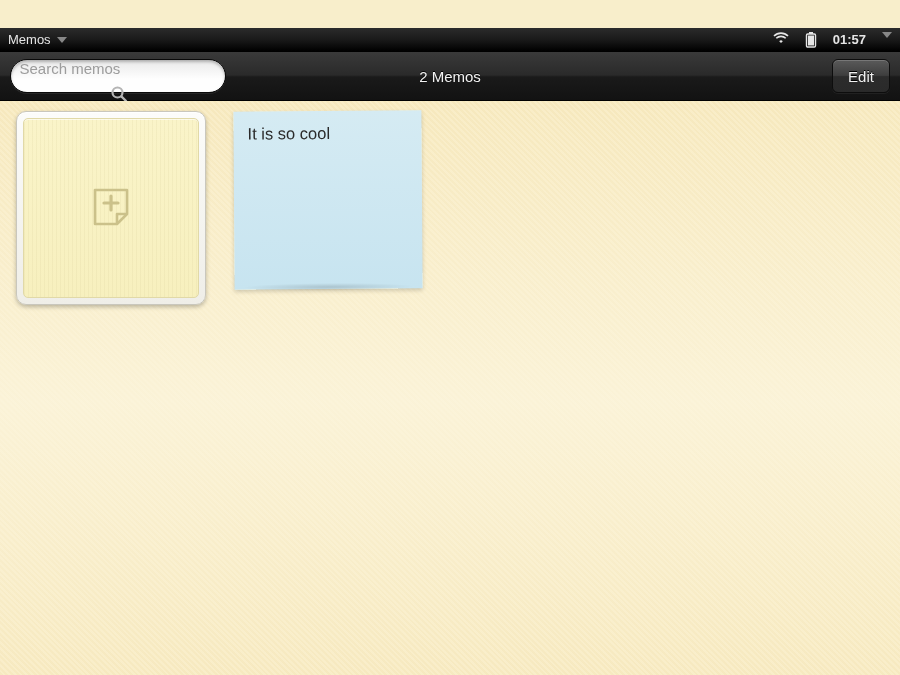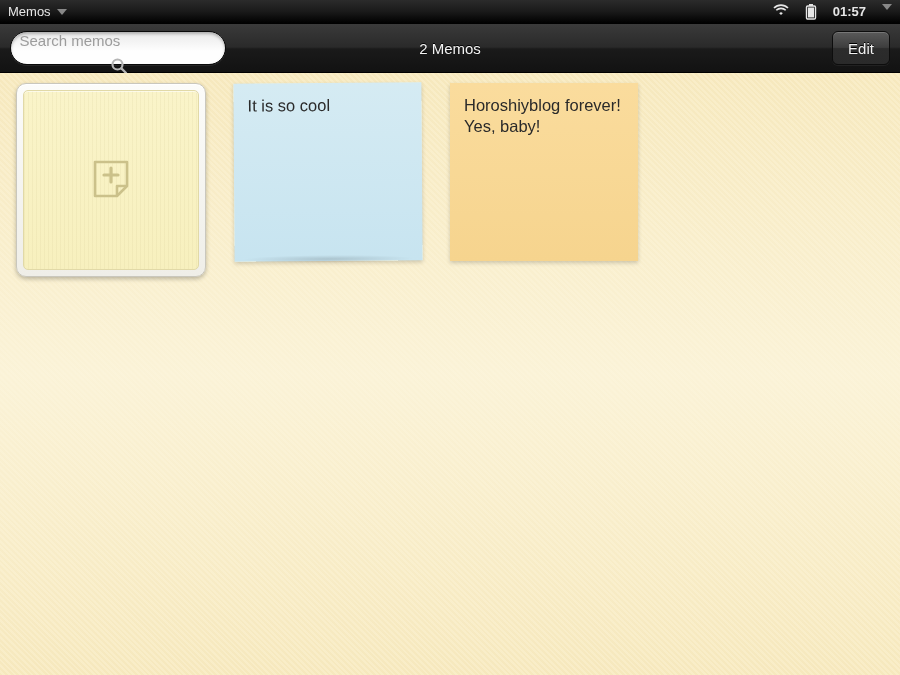--- a/index.html
+++ b/index.html
@@ -9,20 +9,21 @@
   
   .status-bar {
     height: 24px;
     background: linear-gradient(to bottom, #2b2b2b 0%, #1a1a1a 50%, #000 100%);
     display: flex;
     align-items: center;
     padding: 0 8px;
     color: #e6e6e6;
     font-size: 13px;
     border-bottom: 1px solid #000;
+    margin-top: 28px;
   }
   .status-left { display: flex; align-items: center; gap: 6px; }
   .status-right { margin-left: auto; display: flex; align-items: flex-start; gap: 16px; }
   .chevron-down {
     width: 0; height: 0;
     border-left: 5px solid transparent;
     border-right: 5px solid transparent;
     border-top: 6px solid #888;
   }
   .wifi-icon svg, .battery-icon svg { display: block; }
@@ -219,17 +220,14 @@
         </svg>
       </span>
     </div>
     <div class="new-memo-stack-edge"></div>
   </div>
 
   <div class="sticky sticky-blue">
     <span>It is so cool</span>
   </div>
 
-  <div class="sticky sticky-orange">
-    <span>Horoshiyblog forever! Yes, baby!</span>
-  </div>
 
 </div>
 
 </body></html>

